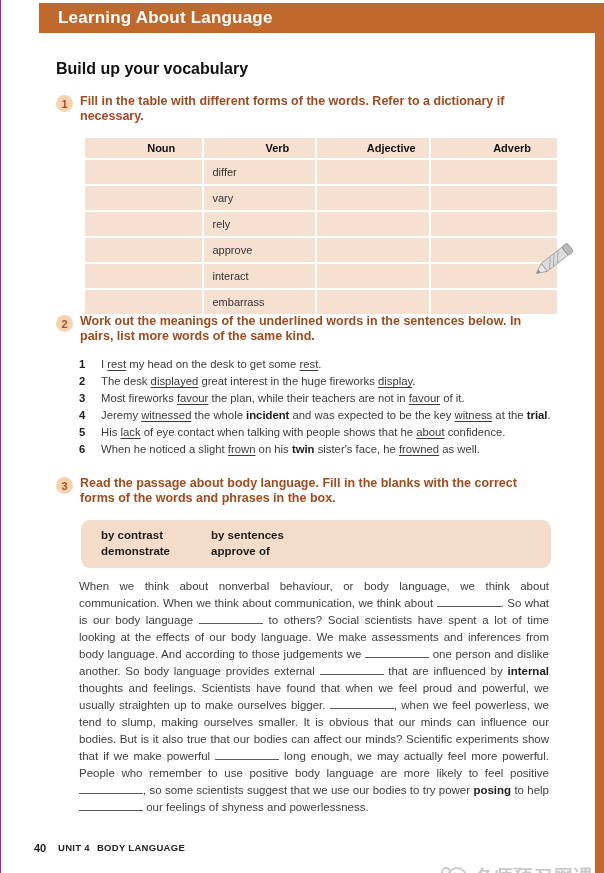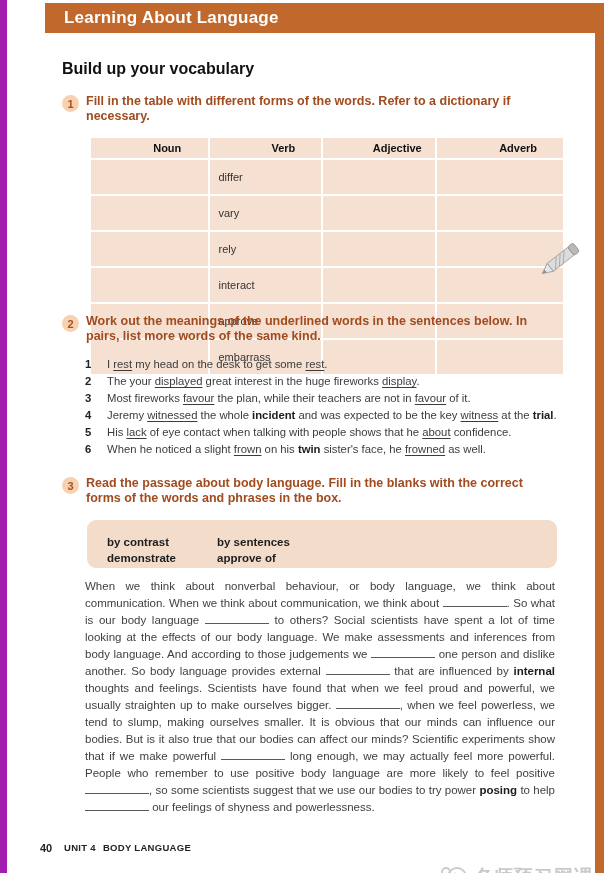--- a/index.html
+++ b/index.html
@@ -1,20 +1,20 @@
 <!DOCTYPE html>
 <html><head>
 <meta charset="utf-8">
 <style>
   * { margin:0; padding:0; box-sizing:border-box; }
   html,body { background:#fff; }
   body { font-family:"Liberation Sans", sans-serif; color:#3a3a3a; }
   #page {
     position:relative; width:604px; height:873px; background:#fff;
-    overflow:hidden; border-left:7px solid #a21caf;text-decoration:underline;
+    overflow:hidden; border-left:1px solid #a21caf;text-decoration:underline;
   }
   
   .banner {
     position:absolute; left:38px; right:0; top:3px; height:30px;
     background:#c1682c; color:#fff;
     display:flex; align-items:center; padding-left:19px;
     font-size:17px; font-weight:bold; letter-spacing:.2px;
   }
   .edge-strip {
     position:absolute; right:0; top:3px; bottom:0; width:9px; background:#c1682c;
@@ -36,38 +36,38 @@
   }
   
   .word-table {
     position:absolute; left:82px; top:136px; width:476px;
     border-collapse:separate; border-spacing:2px;
   }
   .word-table th, .word-table td {
     background:#f5e0d2; height:20px; font-size:11px; vertical-align:middle;
   }
   .word-table th { font-weight:bold; color:#111; text-align:center;padding-left:36px; }
-  .word-table td { text-align:left; padding-left:9px; color:#333; height:34px;margin-top:16px; }
+  .word-table td { text-align:left; padding-left:9px; color:#333; height:24px;margin-top:16px; }
   .pencil { position:absolute; left:531px; top:252px; transform:rotate(-38deg); }
   
   .sentences { position:absolute; left:78px; top:356px; width:476px; }
   .sentence { display:flex; font-size:11.3px; line-height:17px; color:#3c3c3c; }
   .sentence .num { flex:0 0 22px; font-weight:bold; color:#222; }
   .u { text-decoration:underline; text-underline-offset:2px; }
   .b { font-weight:bold; color:#1d1d1d; }
   .blank {
     display:inline-block; width:64px; height:11px;
     border-bottom:1px solid #5a5a5a; vertical-align:baseline;
   }
   
   .word-box {
     position:absolute; left:80px; top:520px; width:470px; height:48px;
     background:#f4dcca; border-radius:9px;
     display:grid; grid-template-columns:110px 130px 120px auto;
-    padding:14px 0 0 20px;
+    padding:7px 0 0 20px;
   }
   .word-box .col { font-size:11.5px; font-weight:bold; color:#1d1d1d; line-height:16px; }
   
   .passage {
     position:absolute; left:78px; top:578px; width:470px;
     font-size:11.5px; line-height:17px; color:#3f3f3f; text-align:justify;
   }
   
   .footer-pagenum { position:absolute; left:33px; top:842px; font-size:11px; font-weight:bold; color:#222; }
   .footer-unit { position:absolute; left:57px; top:842px; font-size:9.5px; font-weight:bold; color:#222; letter-spacing:.3px; }
@@ -116,27 +116,27 @@
       <td></td>
     </tr>
     <tr>
       <td></td>
       <td>rely</td>
       <td></td>
       <td></td>
     </tr>
     <tr>
       <td></td>
+      <td>approve</td>
+      <td></td>
+      <td></td>
+    </tr>
+    <tr>
+      <td></td>
       <td>interact</td>
-      <td></td>
-      <td></td>
-    </tr>
-    <tr>
-      <td></td>
-      <td>approve</td>
       <td></td>
       <td></td>
     </tr>
     <tr>
       <td></td>
       <td>embarrass</td>
       <td></td>
       <td></td>
     </tr>
   </tbody>
@@ -159,21 +159,21 @@
     <span class="instruction">Work out the meanings of the underlined words in the sentences below. In pairs, list more words of the same kind.</span>
   </div>
 
   <div class="sentences">
     <div class="sentence">
       <span class="num">1</span>
       <span><span>I </span><span class="u">rest</span><span> my head on the desk to get some </span><span class="u">rest</span><span>.</span></span>
     </div>
     <div class="sentence">
       <span class="num">2</span>
-      <span><span>The your </span><span class="u">displayed</span><span> great interest in the huge fireworks </span><span class="u">display</span><span>.</span></span>
+      <span><span>The desk </span><span class="u">displayed</span><span> great interest in the huge fireworks </span><span class="u">display</span><span>.</span></span>
     </div>
     <div class="sentence">
       <span class="num">3</span>
       <span><span>Most fireworks </span><span class="u">favour</span><span> the plan, while their teachers are not in </span><span class="u">favour</span><span> of it.</span></span>
     </div>
     <div class="sentence">
       <span class="num">4</span>
       <span><span>Jeremy </span><span class="u">witnessed</span><span> the whole </span><span class="b">incident</span><span> and was expected to be the key </span><span class="u">witness</span><span> at the </span><span class="b">trial</span><span>.</span></span>
     </div>
     <div class="sentence">

